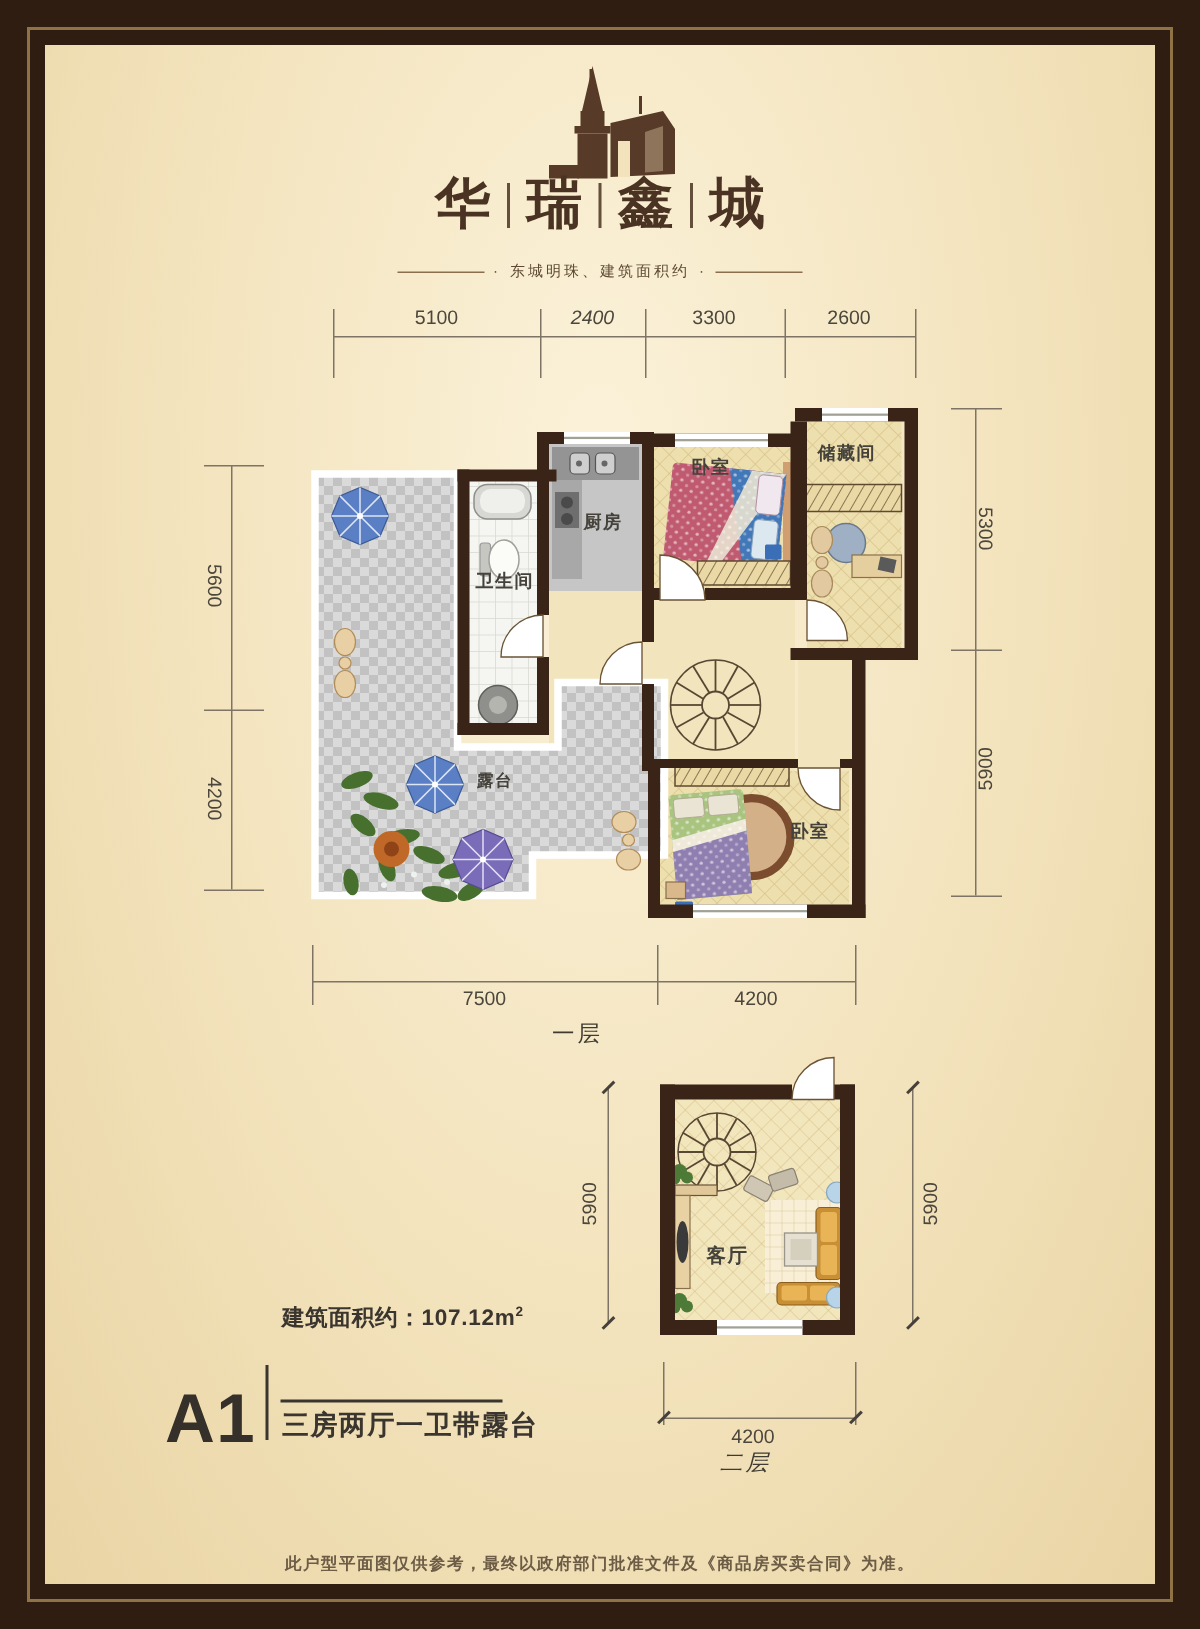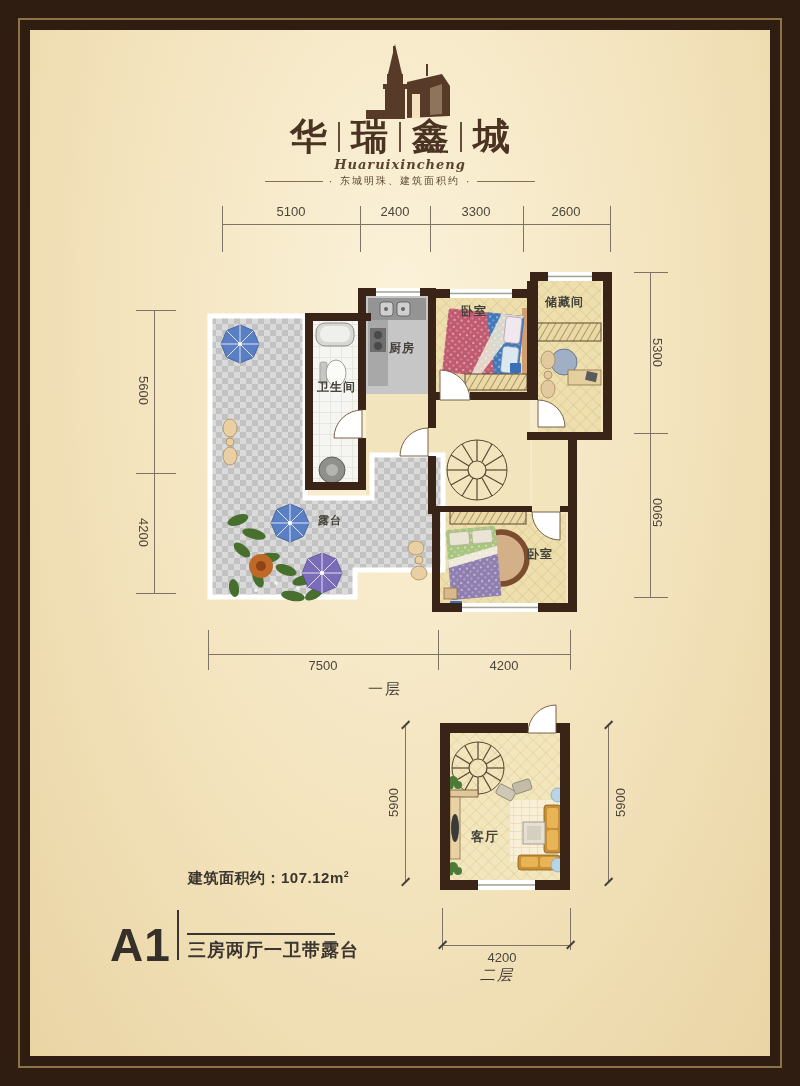--- a/index.html
+++ b/index.html
@@ -69,37 +69,36 @@
   </svg>
   <div class="title-row">
     <span class="title-char">华</span>
     <span class="title-sep"></span>
     <span class="title-char">瑞</span>
     <span class="title-sep"></span>
     <span class="title-char">鑫</span>
     <span class="title-sep"></span>
     <span class="title-char">城</span>
   </div>
-  <div class="script-line">Huaruixincheng</div>
   <div class="tagline">
     <span class="rule"></span>
     <span class="dot">·</span>
     <span>东城明珠、建筑面积约</span>
     <span class="dot">·</span>
     <span class="rule"></span>
   </div>
 
   <div class="dimline-h" style="left:222px;top:224px;width:388px;"></div>
   <div class="tick-v" style="left:222px;top:206px;height:46px;"></div>
   <div class="tick-v" style="left:360px;top:206px;height:46px;"></div>
   <div class="tick-v" style="left:430px;top:206px;height:46px;"></div>
   <div class="tick-v" style="left:523px;top:206px;height:46px;"></div>
   <div class="tick-v" style="left:610px;top:206px;height:46px;"></div>
   <span class="dimlabel" style="left:291px;top:204px;">5100</span>
-  <span class="dimlabel" style="left:395px;top:204px;">2400</span>
+  <span class="dimlabel" style="left:395px;top:204px;font-style:italic;">2400</span>
   <span class="dimlabel" style="left:476px;top:204px;">3300</span>
   <span class="dimlabel" style="left:566px;top:204px;">2600</span>
 
   <div class="dimline-v" style="left:154px;top:310px;height:283px;"></div>
   <div class="tick-h" style="left:136px;top:310px;width:40px;"></div>
   <div class="tick-h" style="left:136px;top:473px;width:40px;"></div>
   <div class="tick-h" style="left:136px;top:593px;width:40px;"></div>
   <span class="vlab rot90" style="left:121px;top:383px;">5600</span>
   <span class="vlab rot90" style="left:121px;top:525px;">4200</span>
 
@@ -450,13 +449,14 @@
   <span class="floorlab" style="left:497px;top:966px;font-style:italic;">二层</span>
 
   <div class="unit-code">A1</div>
   <div class="unit-sep"></div>
   <div class="unit-line1">
     <span>建筑面积约：</span><span>107.12m</span><sup>2</sup>
   </div>
   <div class="unit-rule"></div>
   <div class="unit-line2">三房两厅一卫带露台</div>
 
+  <div class="disclaimer">此户型平面图仅供参考，最终以政府部门批准文件及《商品房买卖合同》为准。</div>
 </div>
 
 </body></html>

